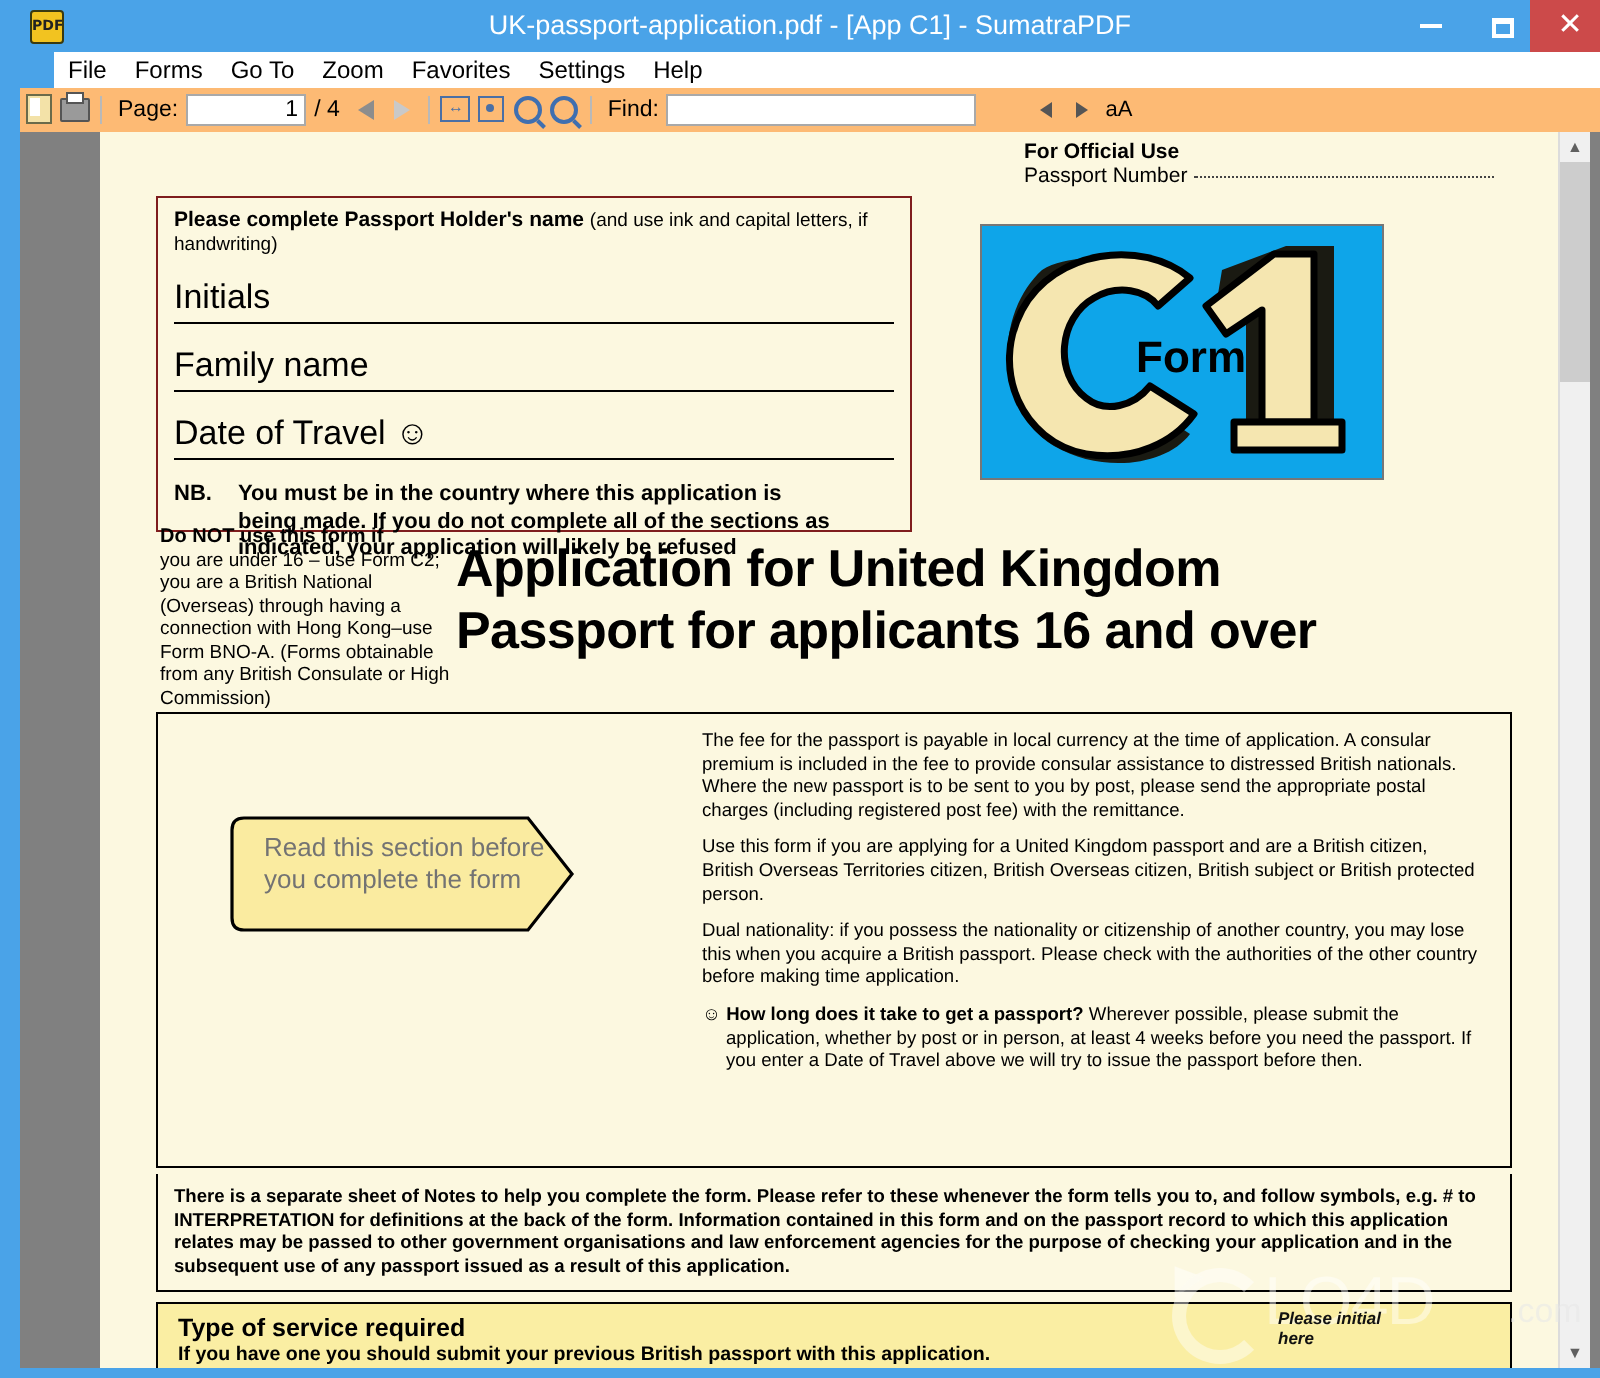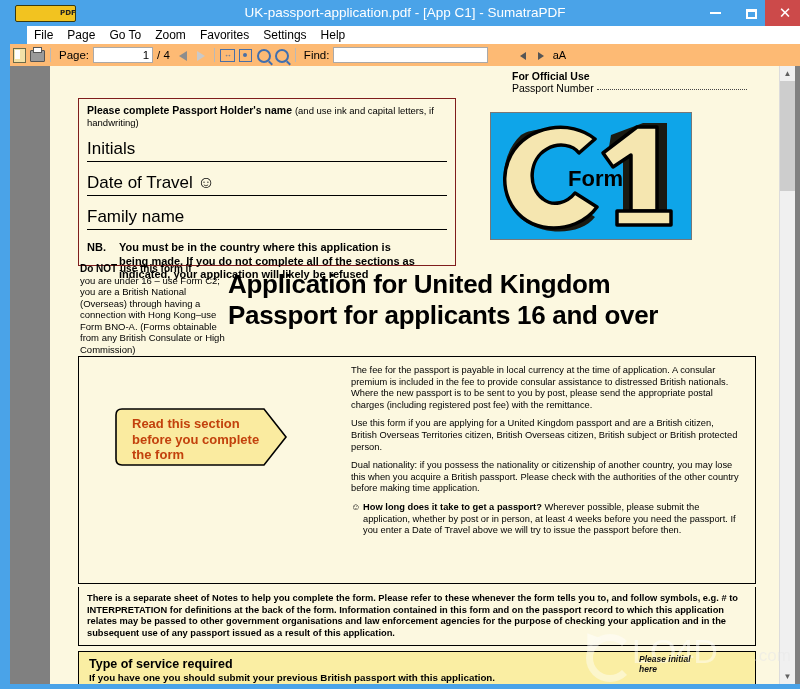--- a/index.html
+++ b/index.html
@@ -20,21 +20,20 @@
   .titlebar{
     position:absolute;left:0;top:0;width:800px;height:26px;
     background:#4aa3e8;
   }
   .app-icon{
     position:absolute;left:10px;top:5px;width:15px;height:15px;
     background:#f2c320;border:1px solid #3a3a10;border-radius:2px;
     font-size:7px;line-height:15px;text-align:center;color:#222;font-weight:bold;
     font-family:"DejaVu Sans", sans-serif;
     overflow:hidden;
-    padding-left:44px;
   }
   .title-text{
     position:absolute;left:0;top:0;width:800px;height:26px;
     line-height:26px;text-align:center;
     color:#ffffff;font-size:13.5px;
   }
   .win-btn{
     position:absolute;top:0;height:26px;width:36px;
     color:#ffffff;text-align:center;line-height:26px;font-size:13px;
     cursor:default;
@@ -140,21 +139,21 @@
   
   .readbox{
     position:absolute;left:28px;top:290px;width:678px;height:228px;
     border:1px solid #000;box-sizing:border-box;
   }
   .pennant{
     position:absolute;left:35px;top:50px;width:175px;height:60px;
   }
   .pennant-txt{
     position:absolute;left:18px;top:9px;width:150px;
-    font-size:13px;font-weight:bold;line-height:15.5px;color:#c2410c;
+    font-size:13px;font-weight:normal;line-height:15.5px;color:#737373;
   }
   .bodycol{
     position:absolute;left:272px;top:8px;width:390px;
     font-size:9.3px;line-height:11.6px;text-align:left;
   }
   .bodycol p{margin:0 0 7px 0;}
   .bodycol .q{margin-left:12px;text-indent:-12px;}
   .bodycol .q b{font-weight:bold;}
   .notesblock{
     position:absolute;left:28px;top:521px;width:678px;
@@ -213,21 +212,21 @@
   <div class="titlebar">
     <div class="app-icon">PDF</div>
     <div class="title-text">UK-passport-application.pdf - [App C1] - SumatraPDF</div>
     <div class="win-btn win-min"><span class="min-glyph"></span></div>
     <div class="win-btn win-max"><span class="max-glyph"></span></div>
     <div class="win-btn win-close"><span>✕</span></div>
   </div>
 
   <div class="menubar">
     <div class="menu-item">File</div>
-    <div class="menu-item">Page</div>
+    <div class="menu-item">Forms</div>
     <div class="menu-item">Go To</div>
     <div class="menu-item">Zoom</div>
     <div class="menu-item">Favorites</div>
     <div class="menu-item">Settings</div>
     <div class="menu-item">Help</div>
   </div>
 
   <div class="toolbar">
     <div class="tb tb-icon"><span class="ico-doc"></span></div>
     <div class="tb tb-icon"><span class="ico-print"></span></div>
@@ -261,22 +260,22 @@
             <span>Passport Number</span><span class="dots"></span>
           </div>
         </div>
 
         <div class="namebox">
           <div class="nb-head">
             <b>Please complete Passport Holder's name</b>
             <span>(and use ink and capital letters, if handwriting)</span>
           </div>
           <div class="field">Initials</div>
+          <div class="field">Family name</div>
           <div class="field">Date of Travel ☺</div>
-          <div class="field">Family name</div>
           <div class="nb-note">
             <span class="nbl">NB.</span><span class="nbt">You must be in the country where this application is being made. If you do not complete all of the sections as indicated, your application will likely be refused</span>
           </div>
         </div>
 
         <div class="c1box">
           <svg class="c1-svg" width="198" height="124" viewBox="0 0 198 124">
 
             <g fill="#1a1a12">
               <path d="M30 22 C6 44, 6 92, 36 110 C60 124, 92 120, 104 104 L86 92 C72 102, 54 98, 46 84 C34 64, 42 38, 62 30 L52 16 C44 17, 36 18, 30 22 Z"></path>

